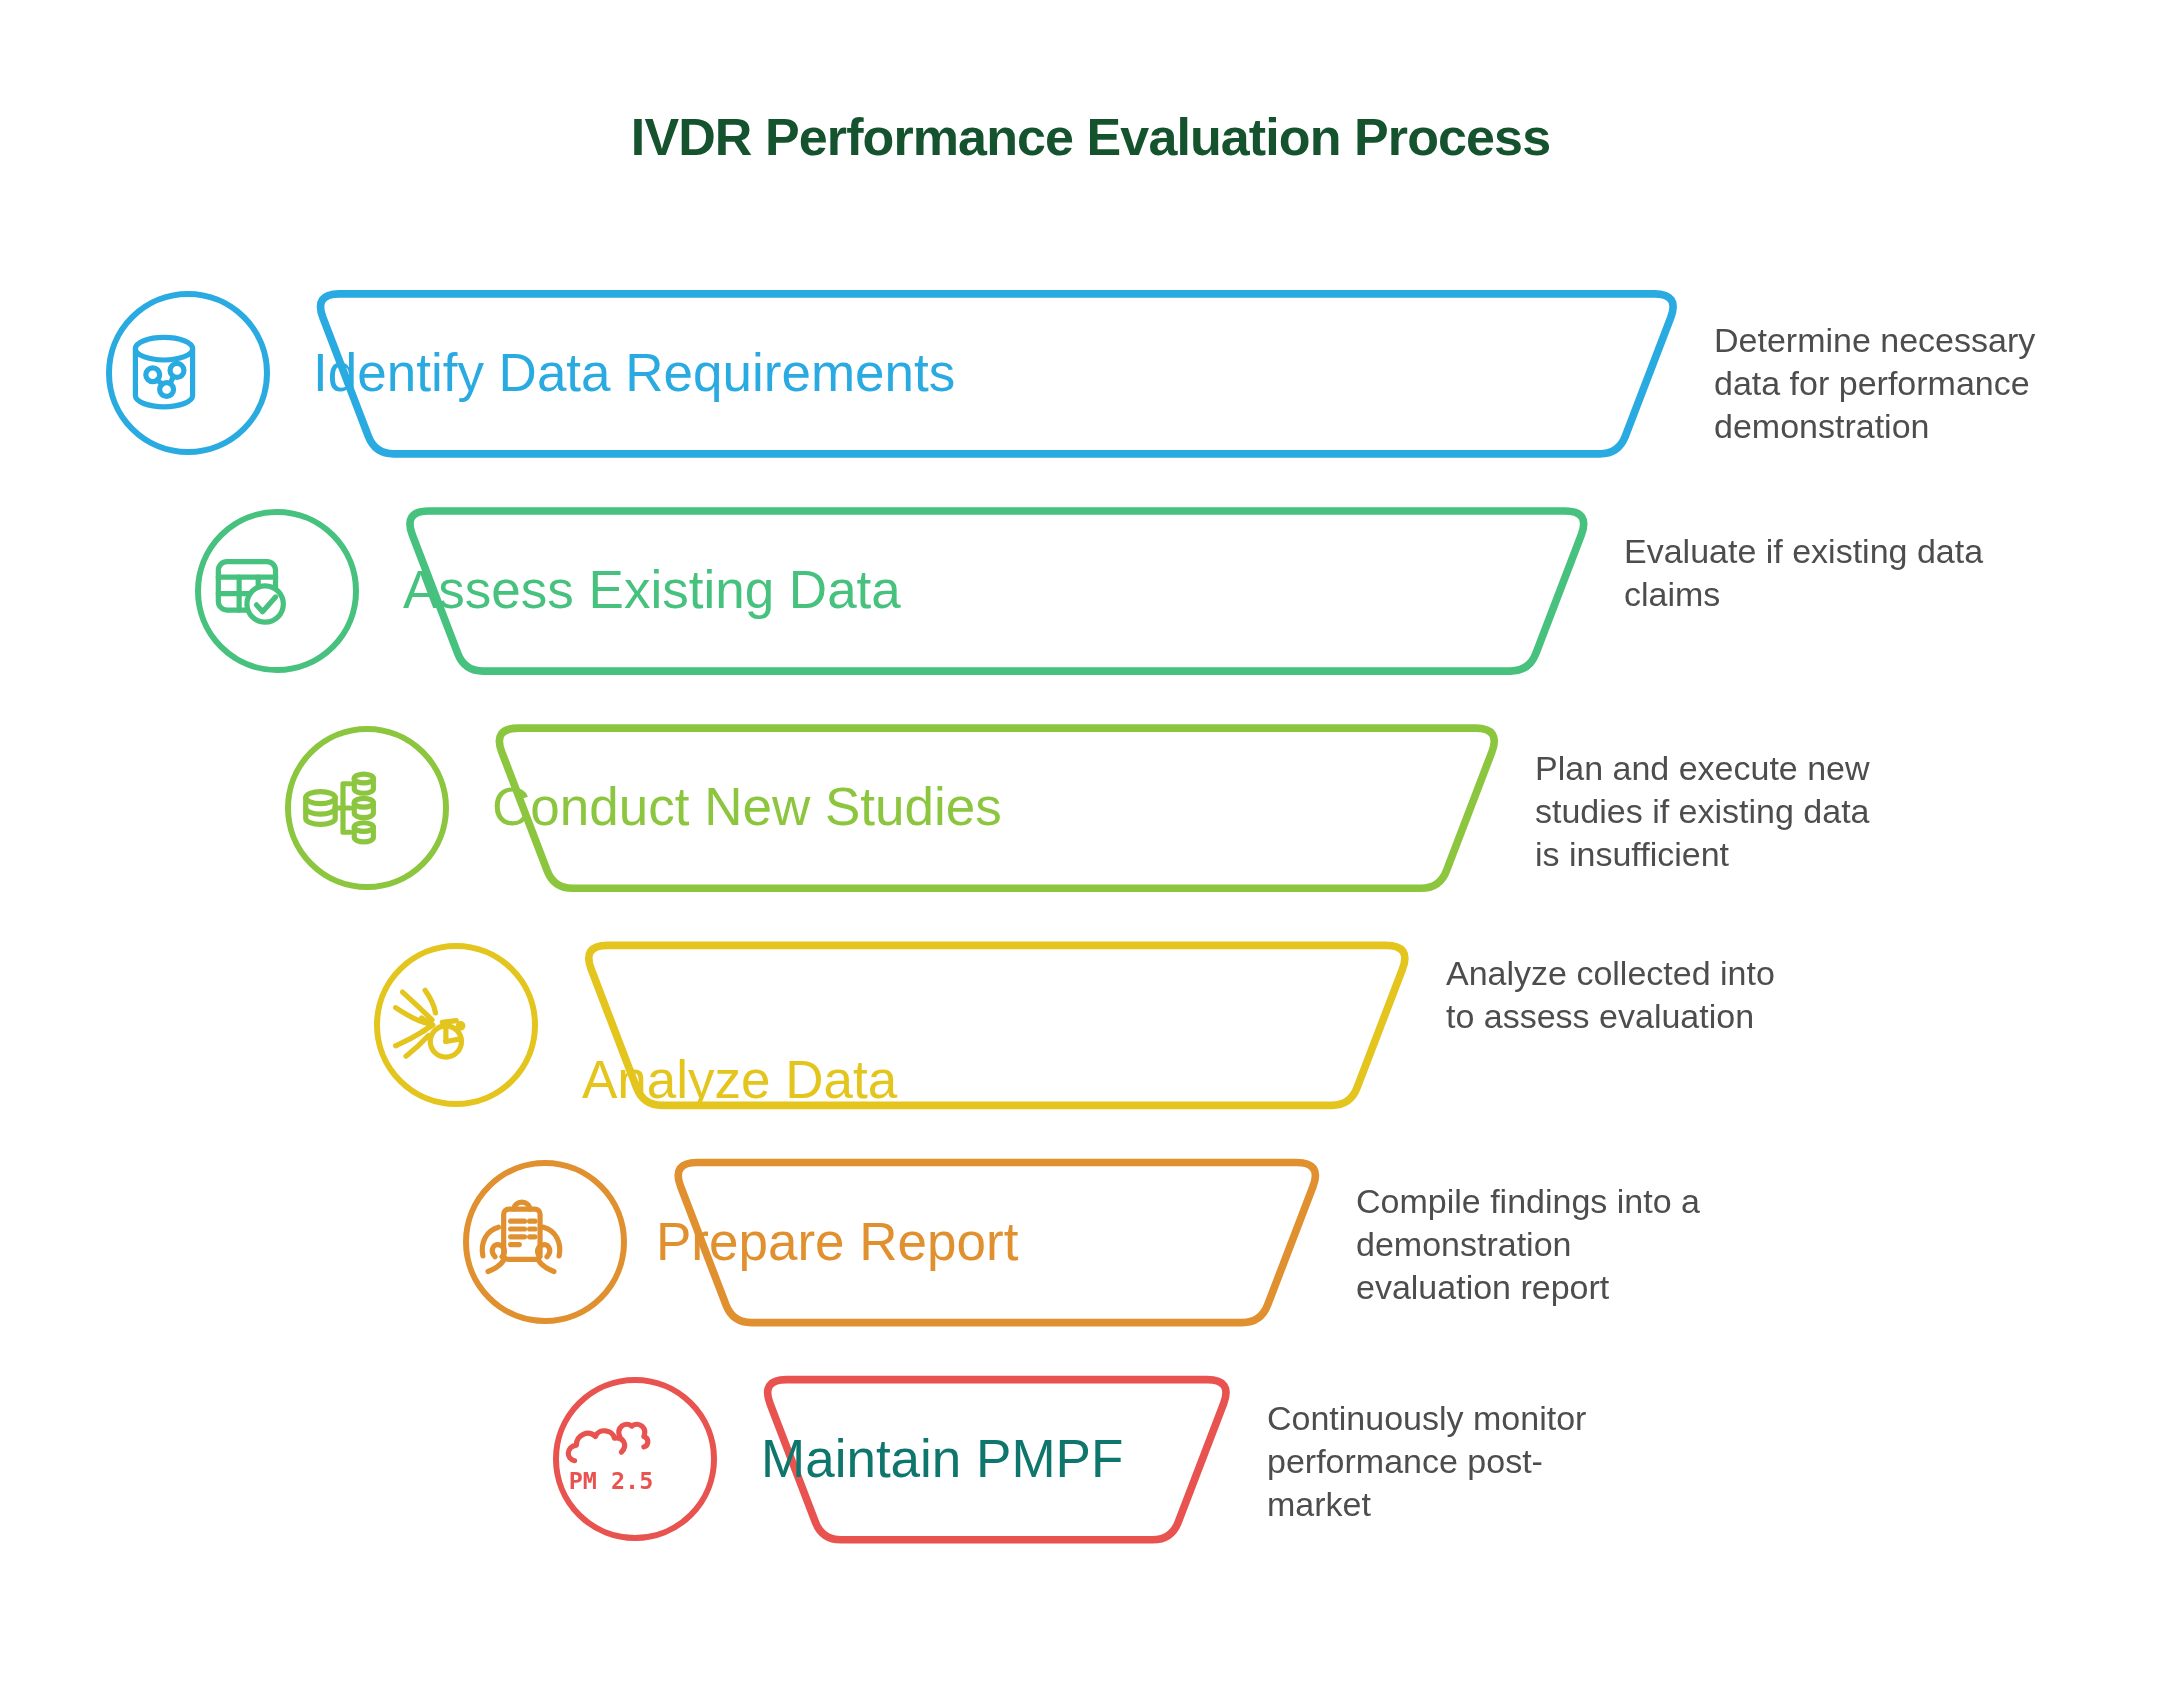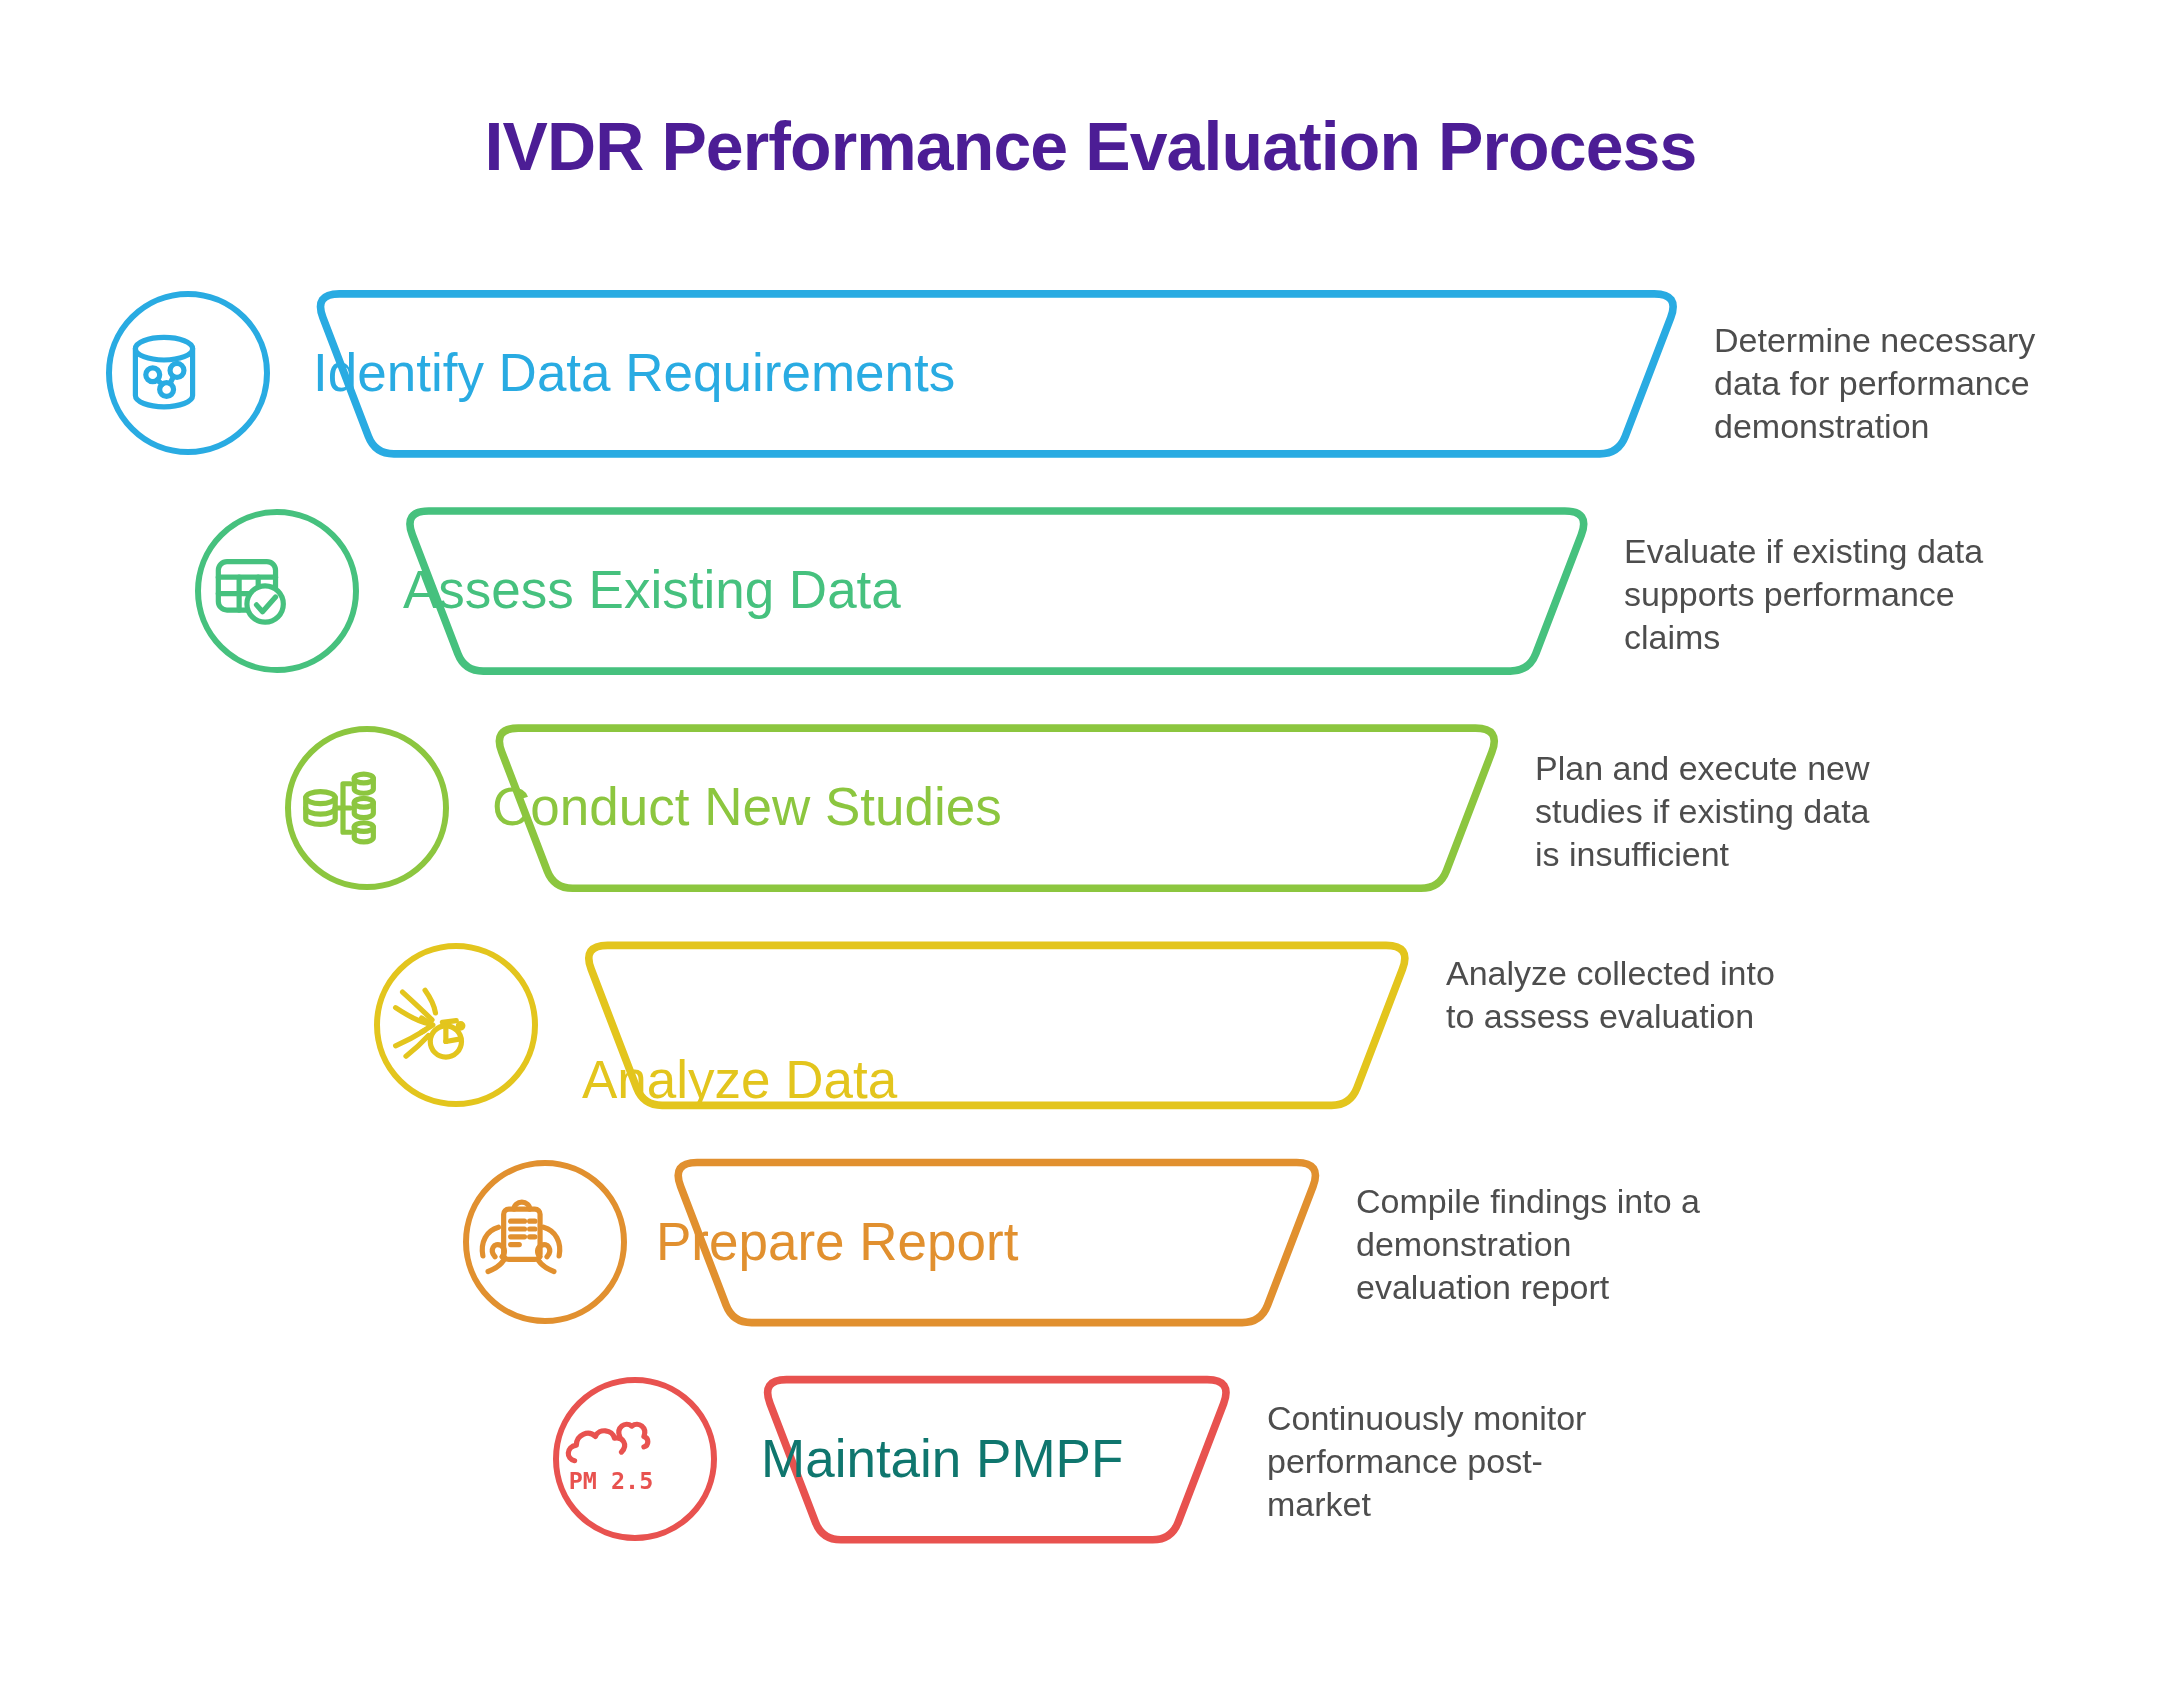--- a/index.html
+++ b/index.html
@@ -1,17 +1,17 @@
 <!DOCTYPE html>
 <html style="font-size:13.6px"><head>
 <meta charset="utf-8">
 <style>
   html,body{margin:0;padding:0;background:#ffffff;}
   .canvas{position:relative;width:2181px;height:1682px;overflow:hidden;background:#ffffff;font-family:"Liberation Sans",sans-serif;}
-  .title{position:absolute;left:0;top:107px;width:2181px;text-align:center;font-size:68px;font-weight:bold;color:#4c1d95;letter-spacing:-0.9px;}
+  .title{position:absolute;left:0;top:107px;width:2181px;text-align:center;font-size:52px;font-weight:bold;color:#14532d;letter-spacing:-0.9px;}
   .funnel-svg{position:absolute;left:0;top:0;width:2181px;height:1682px;}
   .funnel-svg path.trap{fill:none;stroke:currentColor;stroke-width:9;}
   .step-label{position:absolute;text-align:left;font-weight:normal;font-size:53px;line-height:51px;height:51px;}
   .icon-circle{position:absolute;width:152px;height:152px;border:6px solid currentColor;border-radius:50%;display:flex;align-items:center;justify-content:flex-start;background:#fff;}
   .icon-circle svg{width:104px;height:104px;}
   .icon-stroke{fill:none;stroke:currentColor;stroke-width:6;stroke-linecap:round;stroke-linejoin:round;}
   .desc{position:absolute;font-size:34px;line-height:43px;color:#4d4d4d;}
   .desc div{white-space:nowrap;}
   
   .lbl-0{left:313px;top:347px;width:1366px;}
@@ -78,21 +78,20 @@
         <line x1="66" y1="44" x2="66" y2="62"></line>
         <line x1="20" y1="63" x2="56" y2="63"></line>
         <circle cx="74" cy="75" r="21" fill="#ffffff"></circle>
         <path d="M64,76 l7,8 l15,-17"></path>
       </g>
     </svg>
   </div>
   <div class="step-label lbl-1" style="color: rgb(70, 193, 126);">Assess Existing Data</div>
   <div class="desc dsc-1">
     <div>Evaluate if existing data</div>
-    <div>supports performance</div>
     <div>claims</div>
   </div>
 
   <div class="icon-circle ico-2" style="color: rgb(140, 198, 63);">
     <svg viewBox="0 0 120 120">
       <g class="icon-stroke" stroke-width="5">
         <ellipse cx="34" cy="48" rx="17" ry="7"></ellipse>
         <path d="M17,48 V72 a17,7 0 0 0 34,0 V48"></path>
         <path d="M17,60 a17,7 0 0 0 34,0"></path>
         <line x1="51" y1="60" x2="60" y2="60"></line>

